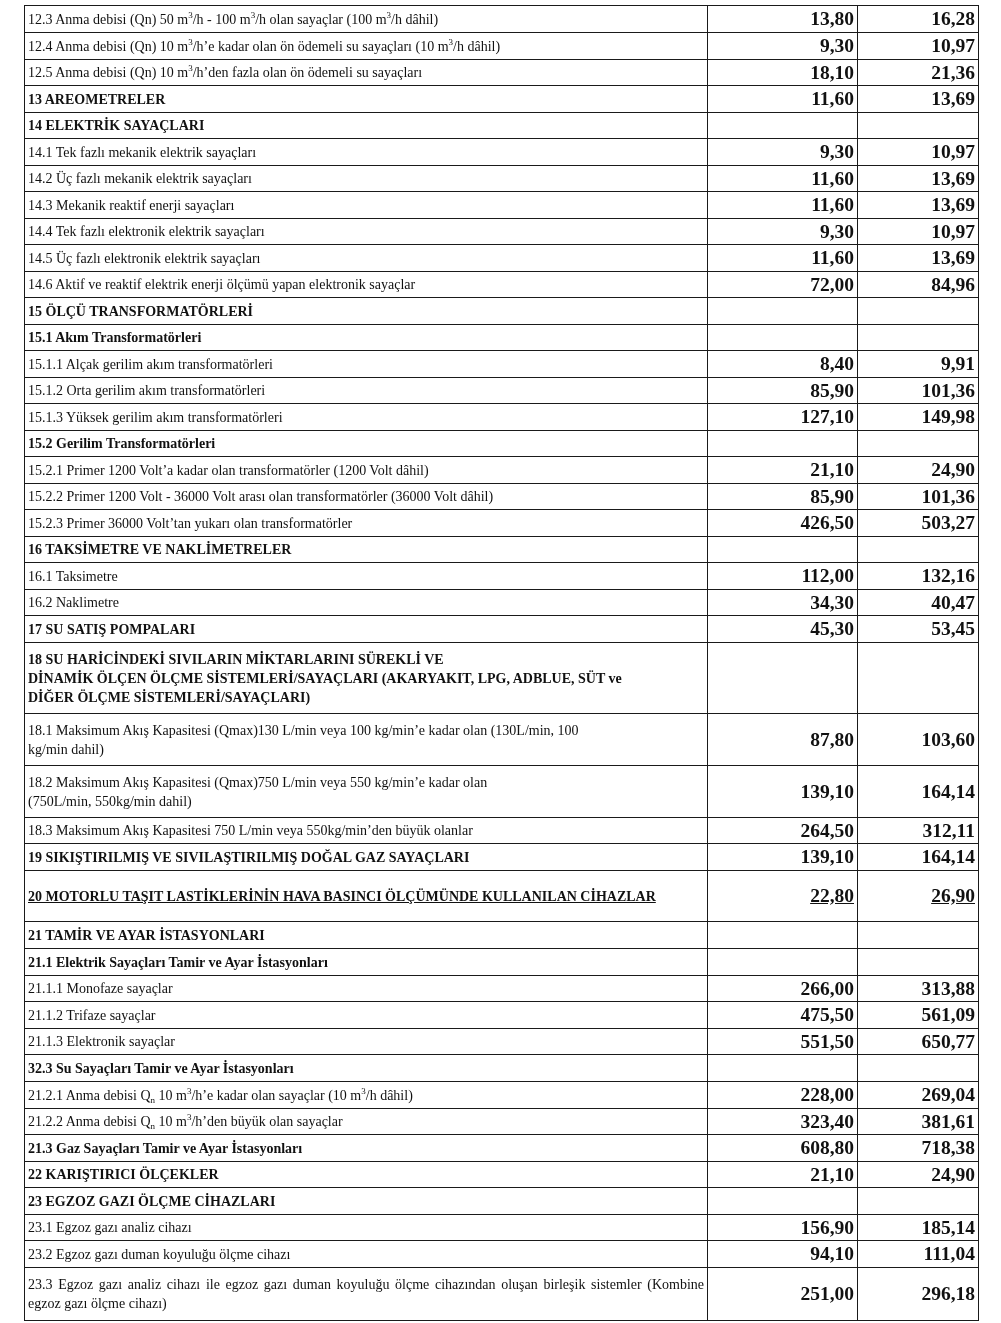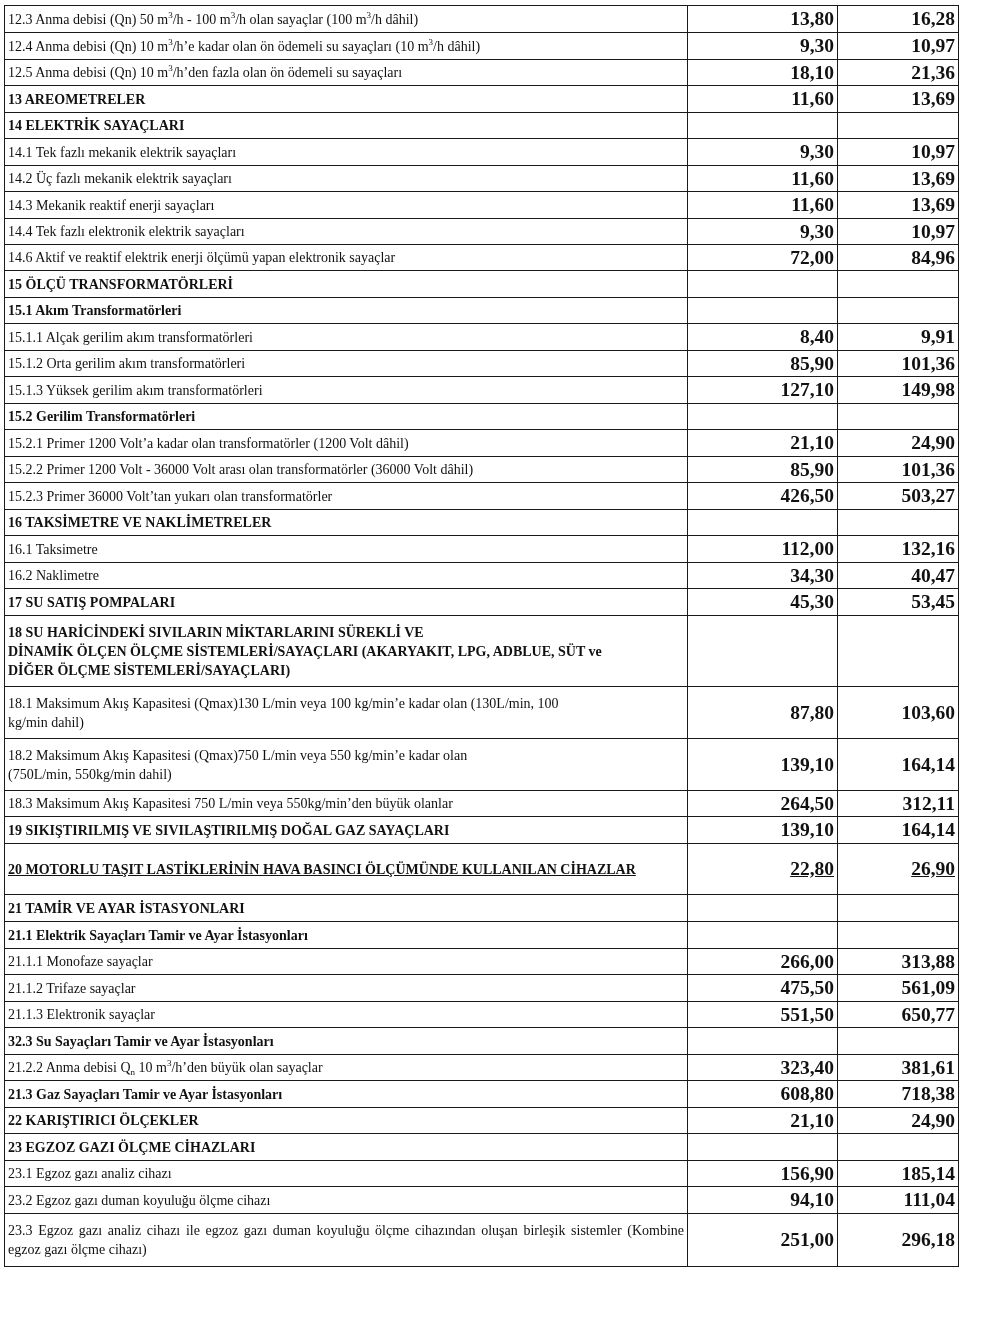--- a/index.html
+++ b/index.html
@@ -1,18 +1,18 @@
 <!DOCTYPE html>
 <html><head>
 <meta charset="utf-8">
 <style>
   html, body { margin: 0; padding: 0; background: #ffffff; }
   body { width: 1001px; height: 1323px; position: relative; overflow: hidden; }
   .tbl {
-    position: absolute; left: 4px; top: 5px;
+    position: absolute; left: 24px; top: 5px;
     border-collapse: collapse;
     font-family: "Liberation Serif", "DejaVu Serif", serif;
     color: #111;
     table-layout: fixed;
   }
   .tbl td {
     border: 1.5px solid #1a1a1a;
     padding: 0 3px;
     vertical-align: middle;
   }
@@ -74,20 +74,25 @@
       <tr style="height: 27px;">
     <td class="desc">14.3 Mekanik reaktif enerji sayaçları</td>
     <td class="num">11,60</td>
     <td class="num">13,69</td>
   </tr>
       <tr style="height: 26px;">
     <td class="desc">14.4 Tek fazlı elektronik elektrik sayaçları</td>
     <td class="num">9,30</td>
     <td class="num">10,97</td>
   </tr>
+      <tr style="height: 27px;">
+    <td class="desc">14.5 Üç fazlı elektronik elektrik sayaçları</td>
+    <td class="num">11,60</td>
+    <td class="num">13,69</td>
+  </tr>
       <tr style="height: 26px;">
     <td class="desc">14.6 Aktif ve reaktif elektrik enerji ölçümü yapan elektronik sayaçlar</td>
     <td class="num">72,00</td>
     <td class="num">84,96</td>
   </tr>
       <tr style="height: 27px;">
     <td class="desc bold">15 ÖLÇÜ TRANSFORMATÖRLERİ</td>
     <td class="num"></td>
     <td class="num"></td>
   </tr>
@@ -204,20 +209,25 @@
       <tr style="height: 26px; padding-left: 23px;">
     <td class="desc">21.1.3 Elektronik sayaçlar</td>
     <td class="num">551,50</td>
     <td class="num">650,77</td>
   </tr>
       <tr style="height: 27px;">
     <td class="desc bold">32.3 Su Sayaçları Tamir ve Ayar İstasyonları</td>
     <td class="num"></td>
     <td class="num"></td>
   </tr>
+      <tr style="height: 27px;">
+    <td class="desc">21.2.1 Anma debisi Q<sub>n</sub> 10 m<sup>3</sup>/h’e kadar olan sayaçlar (10 m<sup>3</sup>/h dâhil)</td>
+    <td class="num">228,00</td>
+    <td class="num">269,04</td>
+  </tr>
       <tr style="height: 26px;">
     <td class="desc">21.2.2 Anma debisi Q<sub>n</sub> 10 m<sup>3</sup>/h’den büyük olan sayaçlar</td>
     <td class="num">323,40</td>
     <td class="num">381,61</td>
   </tr>
       <tr style="height: 27px;">
     <td class="desc bold">21.3 Gaz Sayaçları Tamir ve Ayar İstasyonları</td>
     <td class="num">608,80</td>
     <td class="num">718,38</td>
   </tr>

